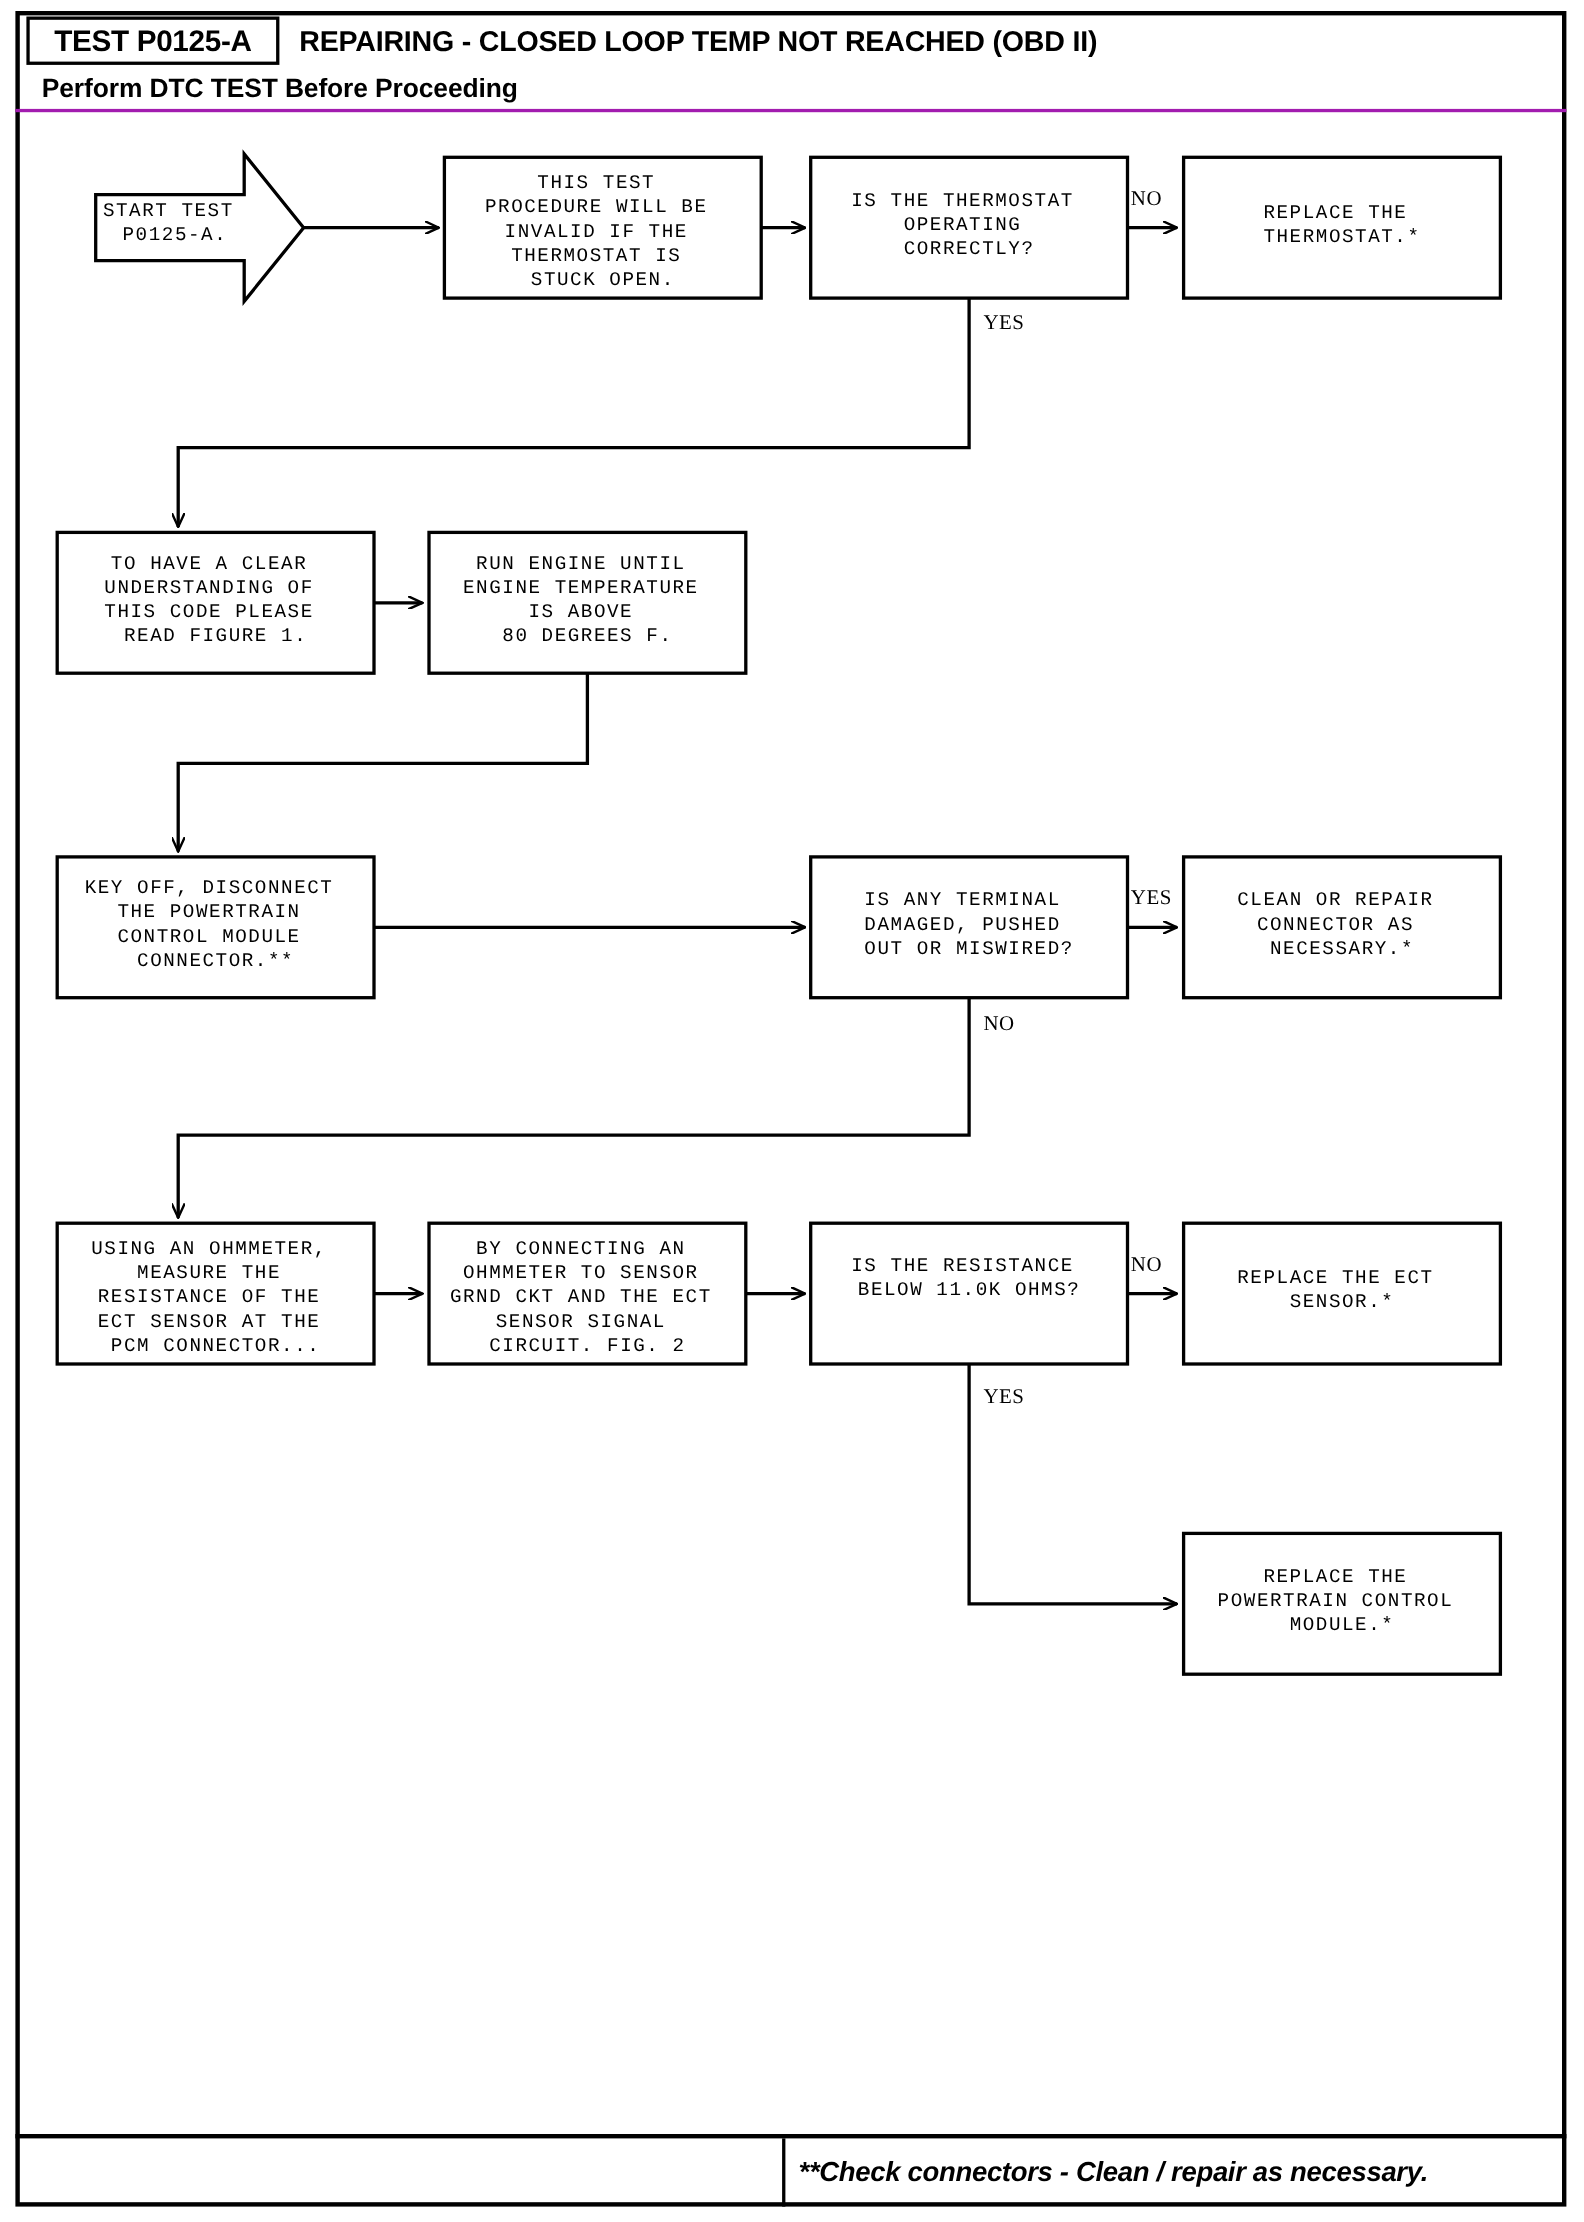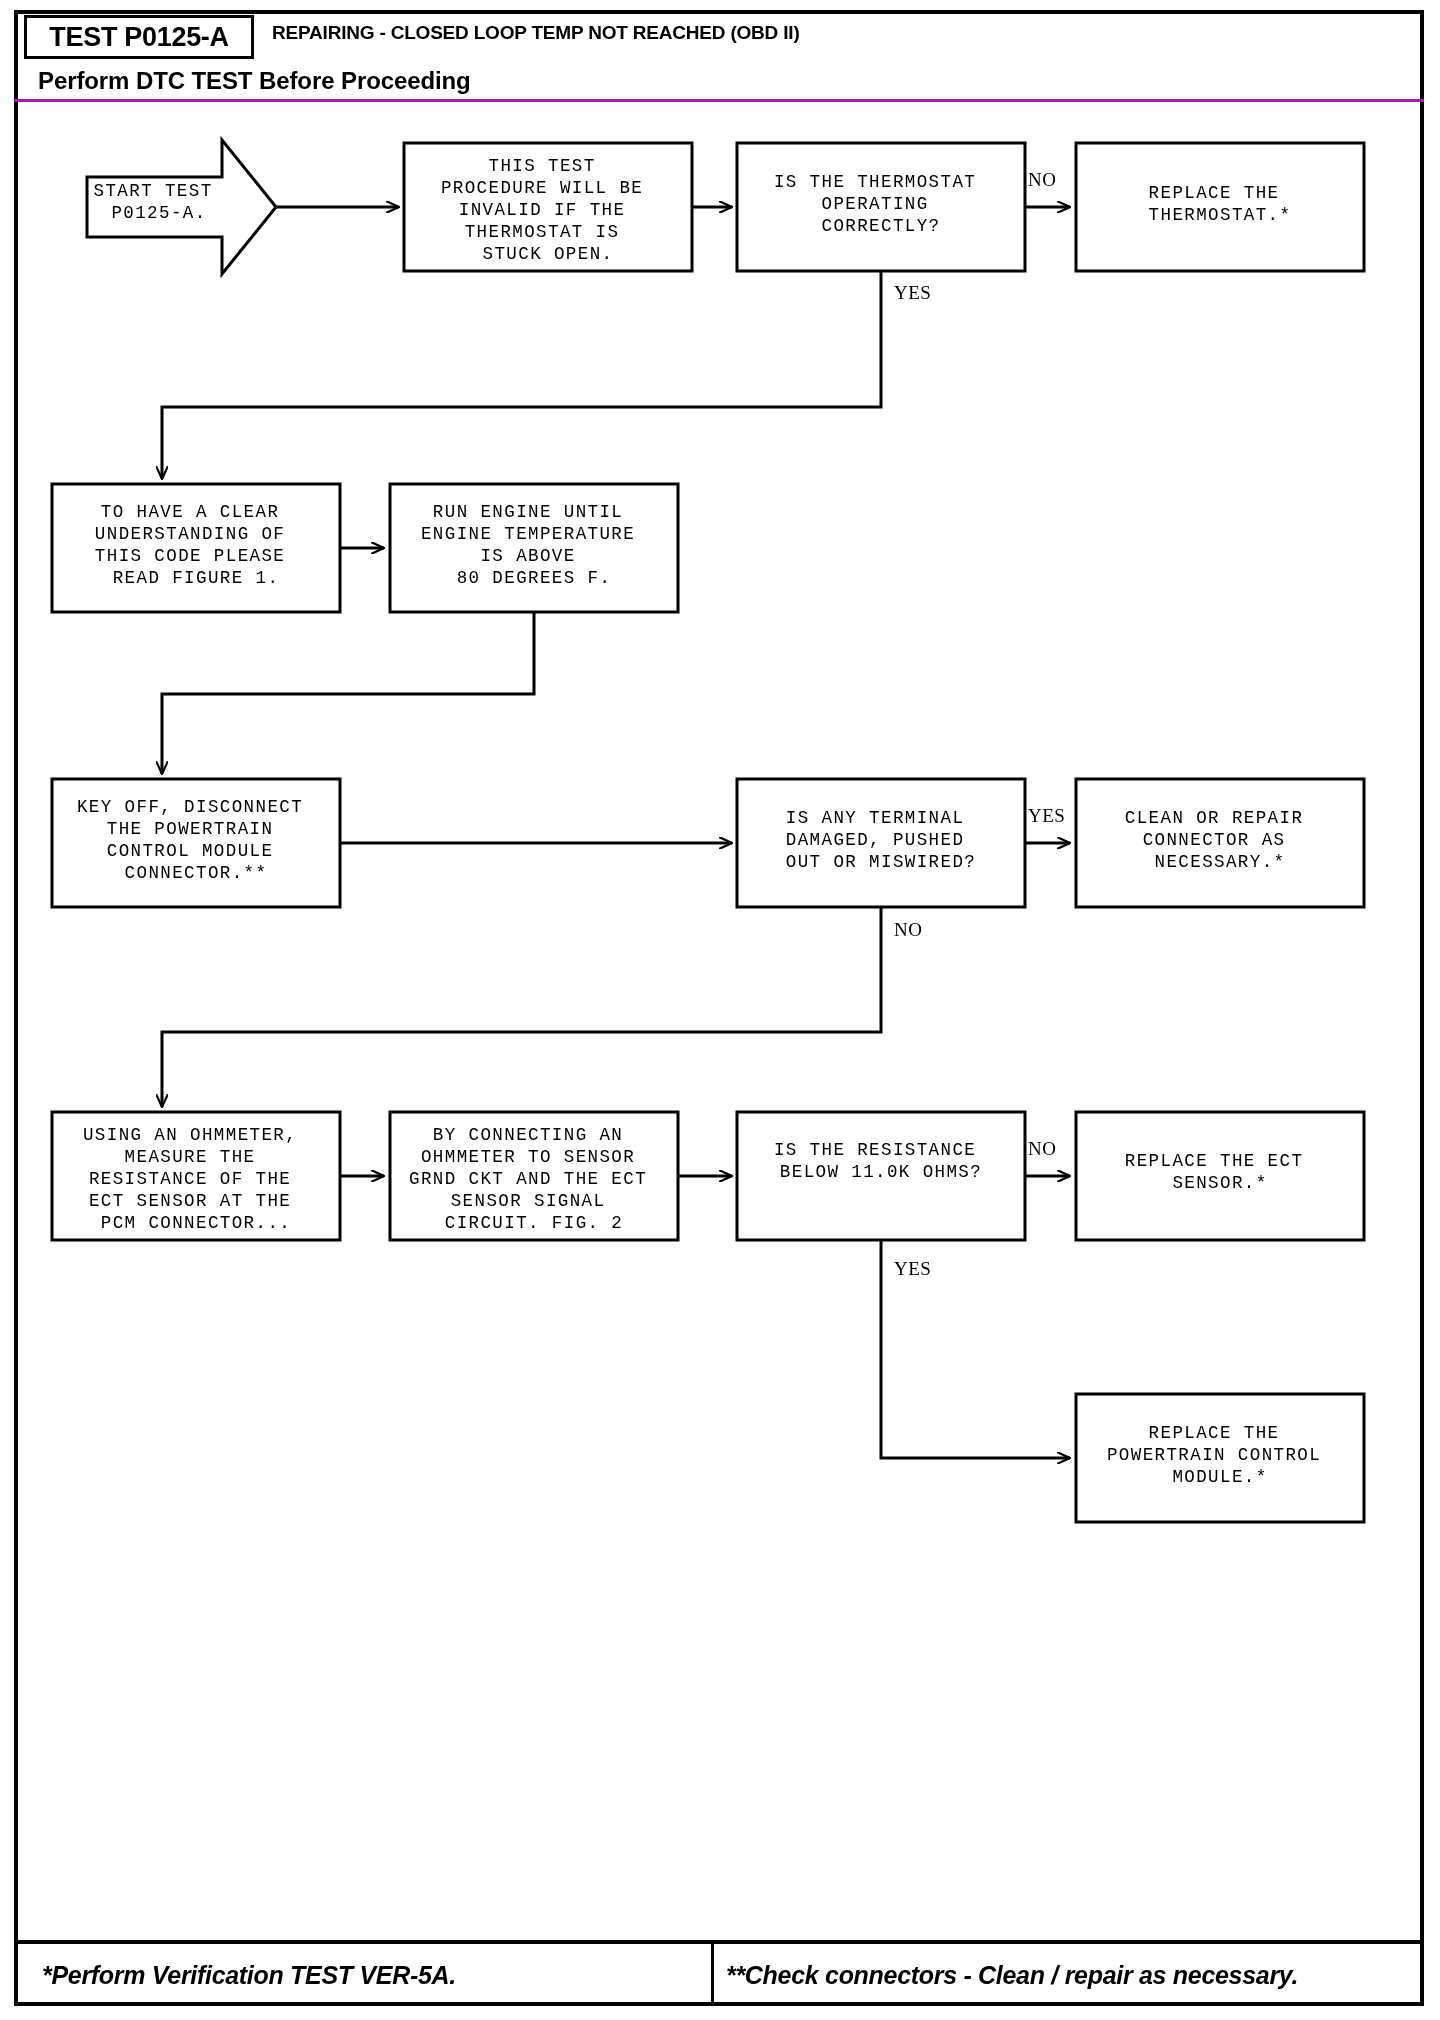--- a/index.html
+++ b/index.html
@@ -67,21 +67,21 @@
     font-size: 27px;
     letter-spacing: -0.3px;
     white-space: nowrap;
   }
   .header-title {
     position: absolute;
     left: 258px;
     top: 12px;
     font-family: "Liberation Sans", sans-serif;
     font-weight: bold;
-    font-size: 19px;
+    font-size: 26px;
     letter-spacing: -0.2px;
     white-space: nowrap;
   }
   .header-sub {
     position: absolute;
     left: 24px;
     top: 57px;
     font-family: "Liberation Sans", sans-serif;
     font-weight: bold;
     font-size: 24px;
@@ -350,22 +350,19 @@
           <tspan x="1206" y="1336">REPLACE THE</tspan>
           <tspan x="1206" y="1358">POWERTRAIN CONTROL</tspan>
           <tspan x="1206" y="1380">MODULE.*</tspan>
         </text>
       </g>
 
     </svg>
   </div>
 
   <div class="footer">
-    <div class="footer-cell footer-left">
-      <span class="footer-text">*Perform Verification TEST VER-5A.</span>
-    </div>
     <div class="footer-divider"></div>
     <div class="footer-cell footer-right">
       <span class="footer-text">**Check connectors - Clean / repair as necessary.</span>
     </div>
   </div>
 
 </div>
 
 </body></html>

